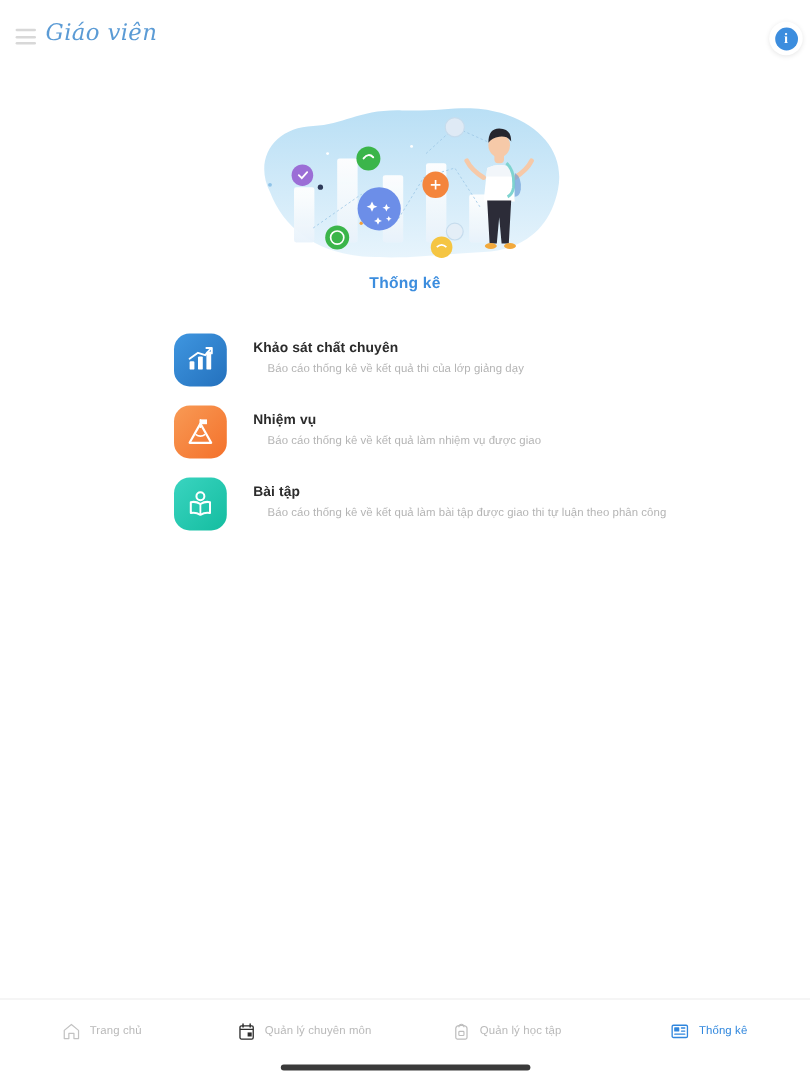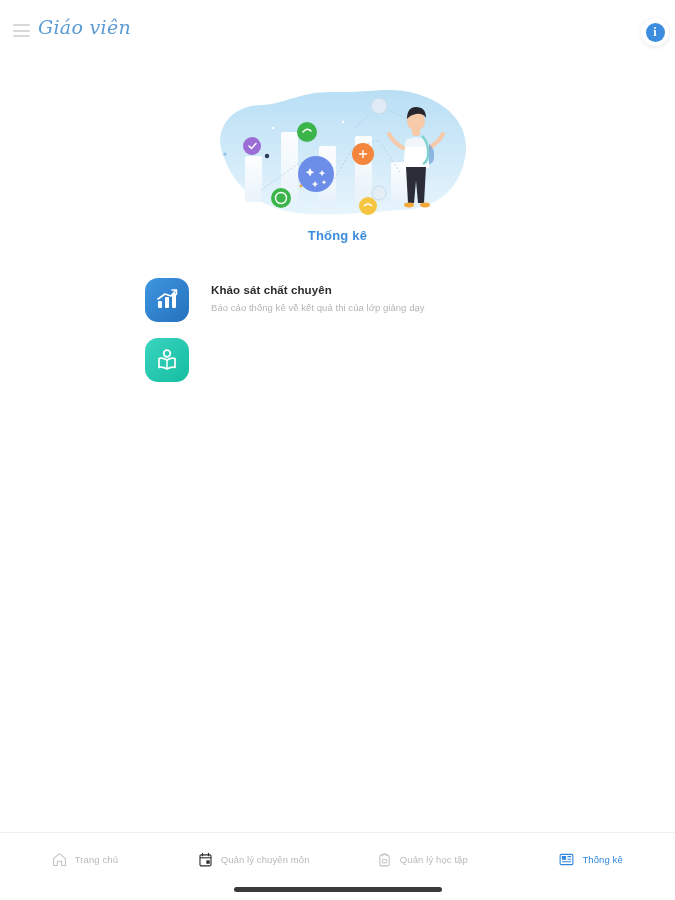--- a/index.html
+++ b/index.html
@@ -72,21 +72,21 @@
     display: flex; align-items: center; justify-content: center;
     overflow: hidden;
   }
   .item-text { padding-left: 66px; padding-top: 11px; }
   .item-title {
     font-size: 11.5px; font-weight: bold; color: #2b2b2b;
     letter-spacing: 0.1px; line-height: 15px;
   }
   .item-sub {
     font-size: 9.5px; color: #b4b4b4; margin-top: 3px;
-    line-height: 13px; letter-spacing: 0.05px;
+    line-height: 13px; letter-spacing: 0.05px; margin-left: 12px;
   }
 
   
   .bottom-nav {
     position: absolute; left: 0; bottom: 0; width: 675px; height: 68px;
     background: #ffffff;
     border-top: 1px solid #eeeeee;
     display: flex;
   }
   .nav-item {
@@ -217,30 +217,46 @@
           <path d="M4,12 L11,7 L17,9 L22,3" stroke="#fff" stroke-width="1.6" fill="none" stroke-linecap="round" stroke-linejoin="round"></path>
           <path d="M18,3 h4.5 v4.5" stroke="#fff" stroke-width="1.6" fill="none" stroke-linecap="round" stroke-linejoin="round"></path>
         </svg>
       </div>
       <div class="item-text">
         <div class="item-title">Khảo sát chất chuyên</div>
         <div class="item-sub">Báo cáo thống kê về kết quả thi của lớp giảng dạy</div>
       </div>
     </div>
 
+    <div class="list-item">
+      <div class="item-icon" style="background:linear-gradient(135deg,#f89a55,#f4712b);">
+        <svg width="26" height="26" viewBox="0 0 26 26">
+          <path d="M13,6 L22,22 H4 Z" fill="none" stroke="#fff" stroke-width="1.8" stroke-linejoin="round"></path>
+          <path d="M9,15 q4,3 8,0" fill="none" stroke="#fff" stroke-width="1.4"></path>
+          <path d="M13,9 V3" stroke="#fff" stroke-width="1.5" stroke-linecap="round"></path>
+          <rect x="13.5" y="2.5" width="5" height="4" fill="#fff"></rect>
+        </svg>
+      </div>
+      <div class="item-text">
+        <div class="item-title">Nhiệm vụ</div>
+        <div class="item-sub">Báo cáo thống kê về kết quả làm nhiệm vụ được giao</div>
+      </div>
+    </div>
 
     <div class="list-item">
       <div class="item-icon" style="background:linear-gradient(135deg,#3ad4c0,#14bda0);">
         <svg width="26" height="26" viewBox="0 0 26 26">
           <circle cx="13" cy="6.5" r="3.3" fill="none" stroke="#fff" stroke-width="1.7"></circle>
           <path d="M13,13 q-4,-2.5 -8,-1.5 v9 q4,-1 8,1.5 q4,-2.5 8,-1.5 v-9 q-4,-1 -8,1.5 Z" fill="none" stroke="#fff" stroke-width="1.7" stroke-linejoin="round"></path>
           <path d="M13,13 V22" stroke="#fff" stroke-width="1.5"></path>
         </svg>
       </div>
       <div class="item-text">
+        <div class="item-title">Bài tập</div>
+        <div class="item-sub">Báo cáo thống kê về kết quả làm bài tập được giao thi tự luận theo phân công</div>
       </div>
     </div>
 
 
   </div>
 
   <div class="bottom-nav">
 
     <div class="nav-item">
       <span class="nav-icon">

